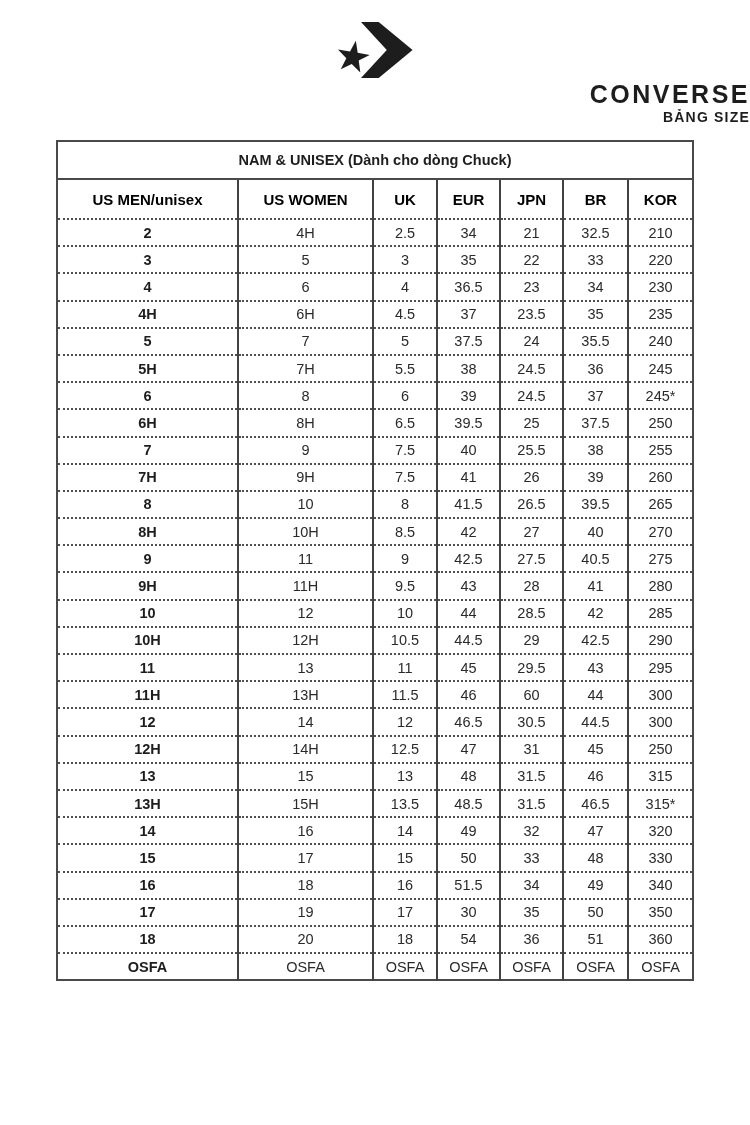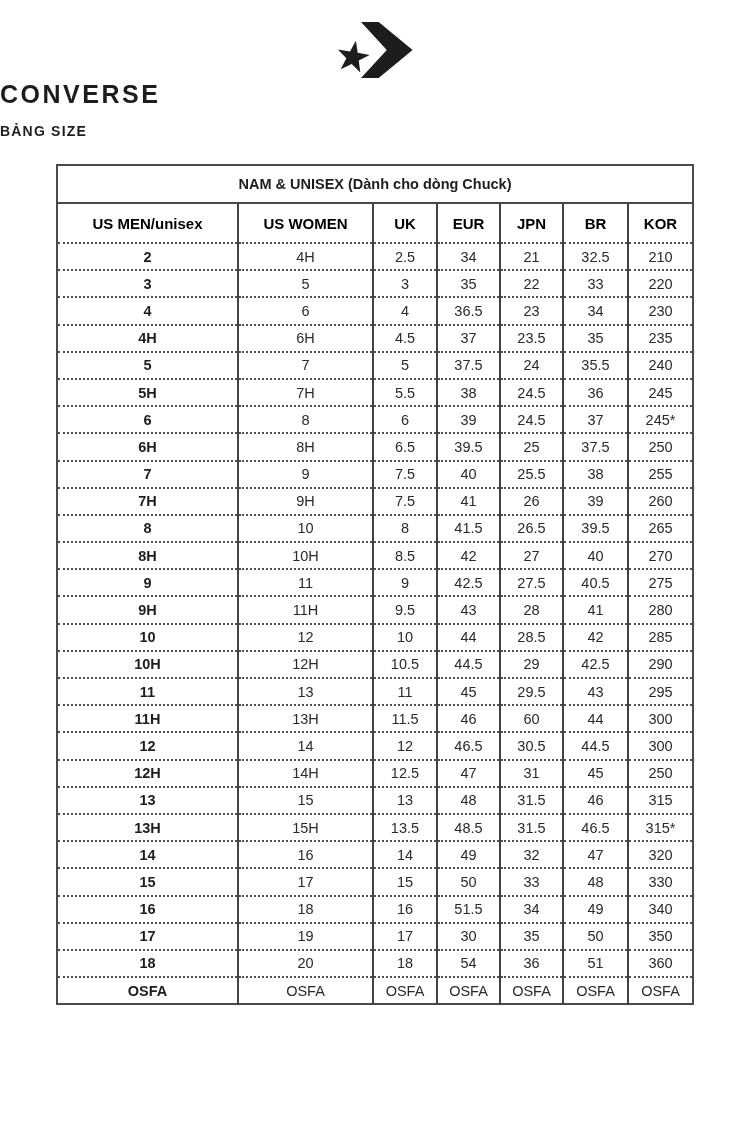--- a/index.html
+++ b/index.html
@@ -6,45 +6,44 @@
   html, body {
     width: 750px;
     background: #ffffff;
     font-family: "Liberation Sans", sans-serif;
     color: #222222;
   }
   body { height: 1125px; position: relative; }
 
   .brand-header {
     padding-top: 22px;
-    text-align: left;
+    text-align: right;
   }
   .logo-mark {
     display: block;
     margin: 0 auto;
     width: 84px;
     height: 56px;
   }
   .wordmark {
     margin-top: 2px;
     font-size: 25px;
     font-weight: bold;
     letter-spacing: 2.5px;
     color: #1d1d1d;
   }
   .subtitle {
-    margin-top: 14px;
     font-size: 14px;
     font-weight: bold;
     letter-spacing: 1.2px;
     color: #1d1d1d;
   }
 
   table.size-chart {
-    margin: 25px auto 0 auto;
+    margin: 15px auto 0 auto;
     width: 637px;
     border-collapse: collapse;
     table-layout: fixed;
     border: 2px solid #4a4a4a;
   }
   table.size-chart th, table.size-chart td {
     text-align: center;
     vertical-align: middle;
     overflow: hidden;
     white-space: nowrap;

